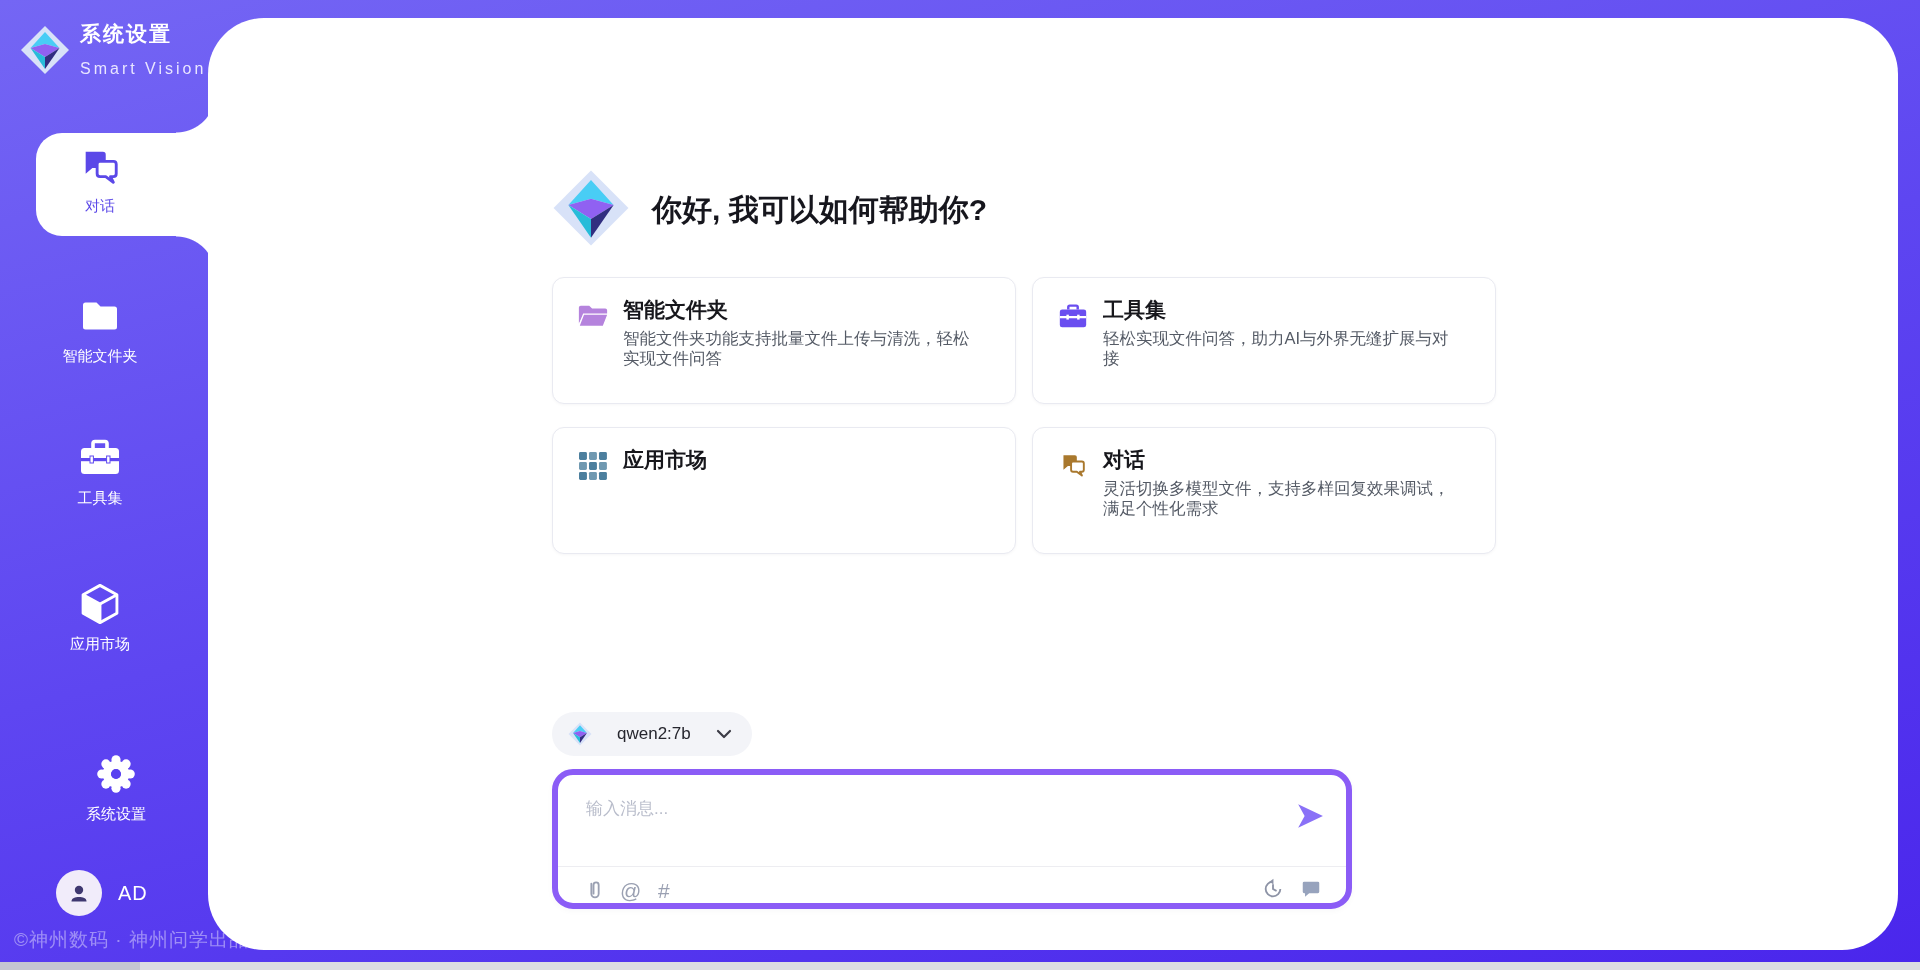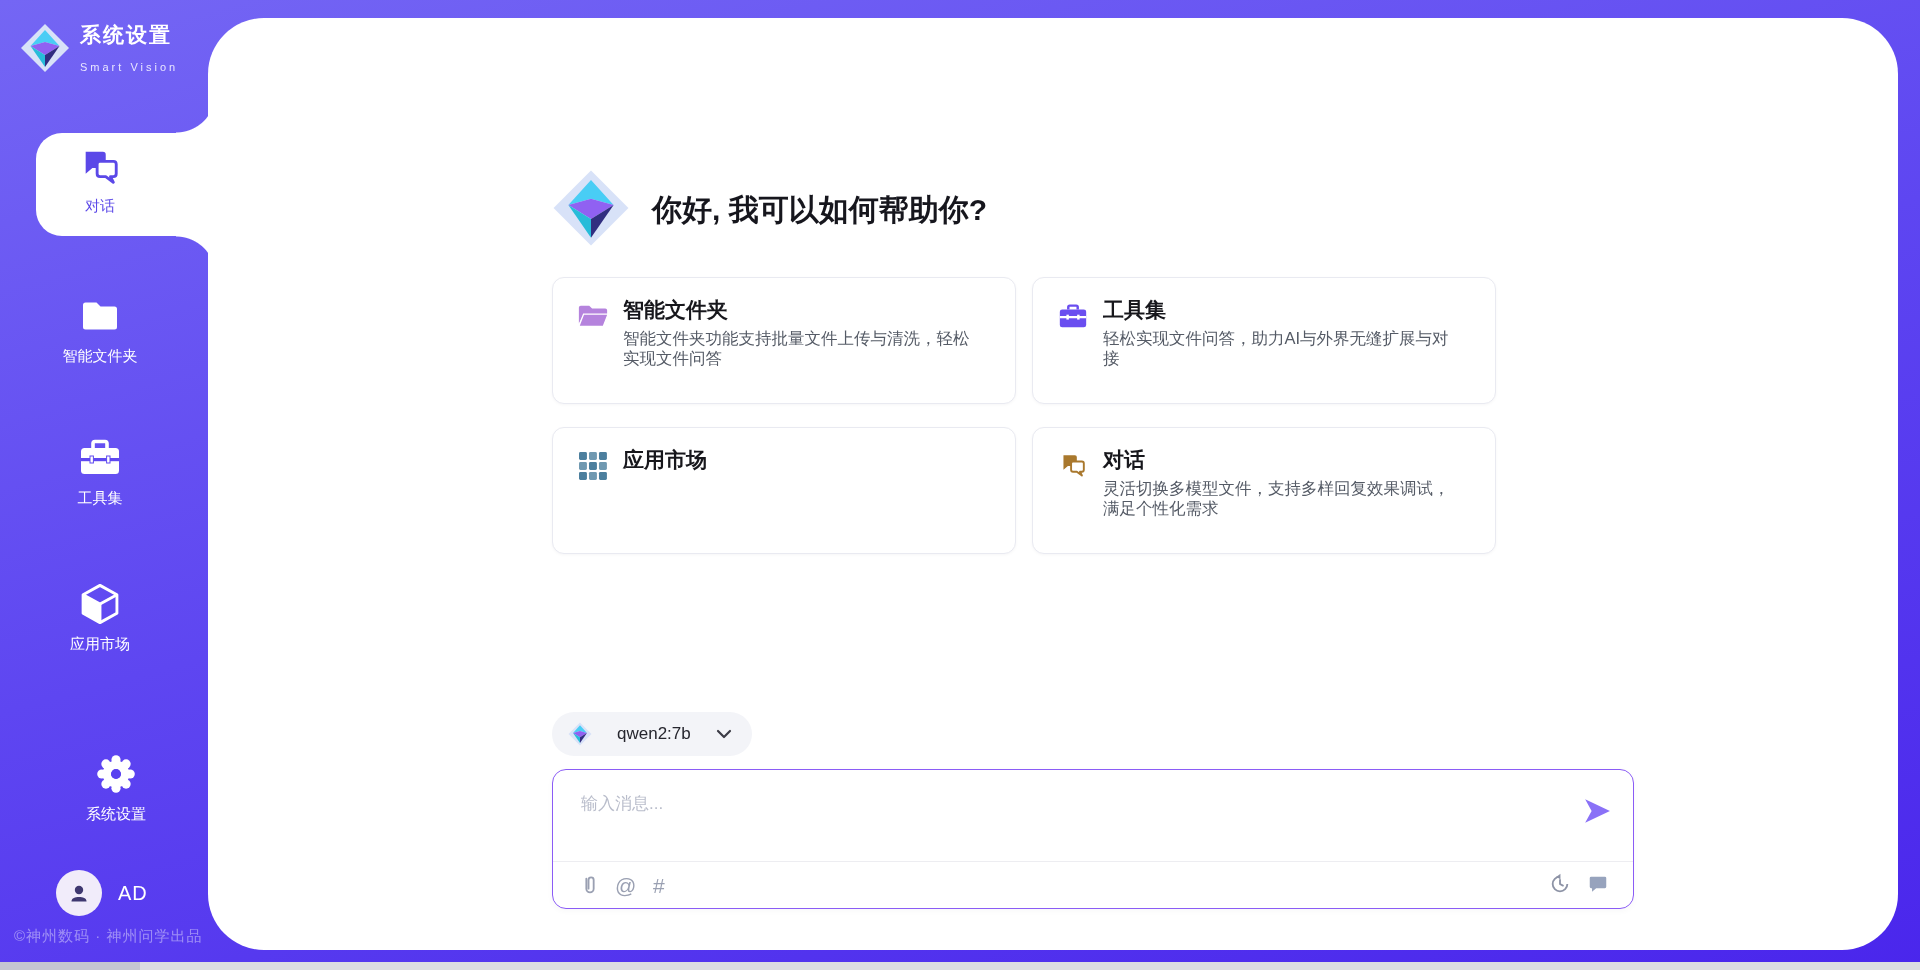--- a/index.html
+++ b/index.html
@@ -10,60 +10,60 @@
   .panel{position:absolute;left:208px;top:18px;width:1690px;height:932px;
          background:#ffffff;border-radius:56px;}
   .content{position:absolute;left:344px;top:0;width:944px;height:100%;}
   
   .scroll-strip{position:absolute;left:0;bottom:0;width:100%;height:8px;background:#dcdce2;}
   .scroll-thumb{position:absolute;left:0;bottom:0;width:140px;height:8px;background:#c5c5d2;}
   
   .logo{position:absolute;left:20px;top:22px;display:flex;align-items:center;gap:10px;}
   .logo-dia{width:50px;height:52px;}
   .logo-name{font-size:21px;font-weight:700;color:#ffffff;letter-spacing:2px;line-height:24px;}
-  .logo-sub{font-size:11px;color:#e9e6ff;letter-spacing:3px;margin-top:14px;}
+  .logo-sub{font-size:16px;color:#e9e6ff;letter-spacing:3px;margin-top:14px;}
   .tab{position:absolute;left:36px;top:133px;width:180px;height:103px;background:#fff;
        border-radius:26px 0 0 26px;cursor:pointer;}
   .tab::before{content:"";position:absolute;right:0;top:-40px;width:40px;height:40px;
        background:radial-gradient(40px at 0 0,rgba(255,255,255,0) 39px,#fff 40px);}
   .tab::after{content:"";position:absolute;right:0;bottom:-40px;width:40px;height:40px;
        background:radial-gradient(40px at 0 100%,rgba(255,255,255,0) 39px,#fff 40px);}
   .tab-inner{position:absolute;left:24px;top:14px;width:80px;text-align:center;}
   .tab-inner svg{width:42px;height:42px;}
   .tab-label{margin-top:4px;font-size:15px;color:#5b48e8;}
   .nav-item{position:absolute;left:0;width:200px;text-align:center;color:#ffffff;cursor:pointer;}
   .nav-item svg{height:44px;}
   .nav-label{margin-top:5px;font-size:15px;color:#ffffff;}
   #nav-folder{top:294px;} #nav-tools{top:436px;} #nav-market{top:582px;} #nav-settings{top:752px;margin-left:16px;}
   .user{position:absolute;left:56px;top:870px;display:flex;align-items:center;gap:16px;cursor:pointer;}
   .avatar{width:46px;height:46px;border-radius:50%;background:#f1ecfa;display:flex;
           align-items:center;justify-content:center;}
   .user-name{color:#ffffff;font-size:20px;letter-spacing:1px;}
-  .side-footer{position:absolute;left:14px;top:927px;font-size:15px;color:rgba(255,255,255,0.42);
+  .side-footer{position:absolute;left:14px;top:927px;font-size:19px;color:rgba(255,255,255,0.42);
           letter-spacing:1px;white-space:nowrap;}
   
   .greet-icon{position:absolute;left:0;top:145px;width:78px;height:90px;}
   .greet-title{position:absolute;left:100px;top:172px;font-size:30px;font-weight:700;color:#16161d;}
   
   .cards{position:absolute;top:259px;left:0;display:grid;grid-template-columns:464px 464px;
          gap:23px 16px;}
   .card{position:relative;height:127px;background:#fff;border:1px solid #e9eaf1;border-radius:12px;
         box-shadow:0 1px 3px rgba(30,30,60,0.04);cursor:pointer;box-sizing:border-box;}
   .card-icon{position:absolute;left:24px;top:24px;width:32px;height:28px;}
   .card-title{position:absolute;left:70px;top:18px;font-size:21px;font-weight:700;color:#17171c;}
   .card-desc{position:absolute;left:70px;top:50px;width:362px;font-size:16.5px;line-height:20px;
         color:#555b66;}
   
   .model-pill{position:absolute;top:694px;left:0;height:44px;display:inline-flex;align-items:center;
         gap:25px;padding:0 20px 0 16px;background:#f3f4f8;border-radius:22px;cursor:pointer;}
   .model-pill .pill-dia{width:24px;height:26px;}
   .model-name{font-size:17px;color:#26262e;}
   
-  .composer{position:absolute;top:751px;left:0;width:1082px;height:140px;background:#fff;
-        border:1px solid #8b5cf6;border-radius:14px;box-shadow:0 2px 6px rgba(30,30,60,0.03);
+  .composer{position:absolute;top:751px;left:0;width:800px;height:140px;background:#fff;
+        border:6px solid #8b5cf6;border-radius:21px;box-shadow:0 2px 6px rgba(30,30,60,0.03);
         box-sizing:border-box;}
   .msg-input{position:absolute;left:26px;top:20px;width:830px;height:48px;border:none;outline:none;
         resize:none;font-size:17px;color:#333;background:transparent;font-family:inherit;}
   .msg-input::placeholder{color:#b9bdcb;}
   .send-btn{position:absolute;right:22px;top:28px;width:28px;height:26px;cursor:pointer;background:none;border:none;padding:0;}
   .composer-divider{position:absolute;left:0;right:0;top:91px;height:1px;background:#ededf1;}
   .tool{position:absolute;top:104px;color:#9aa0b2;font-size:20px;cursor:pointer;background:none;border:none;padding:0;line-height:24px;}
   #tool-attach{left:26px;top:103px;}
   #tool-at{left:62px;font-size:21px;}
   #tool-hash{left:100px;font-size:21px;}

